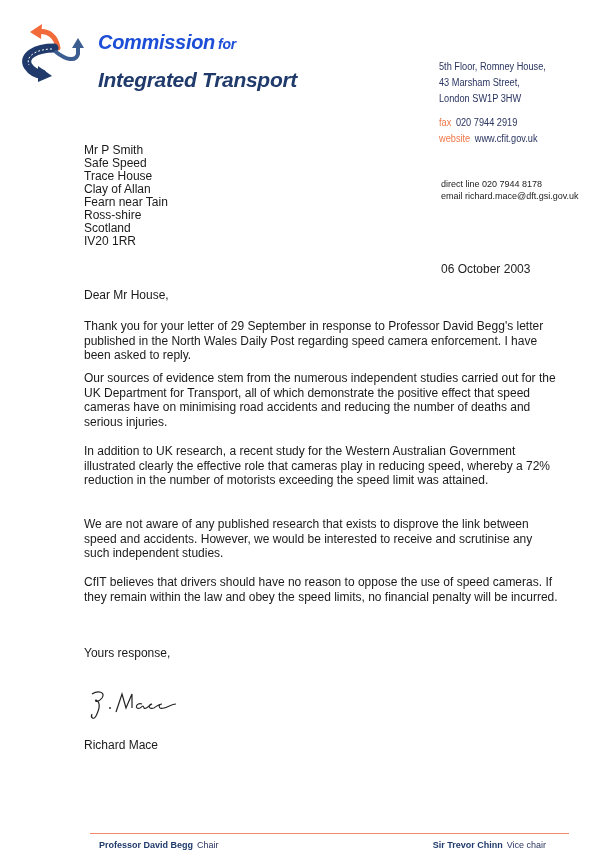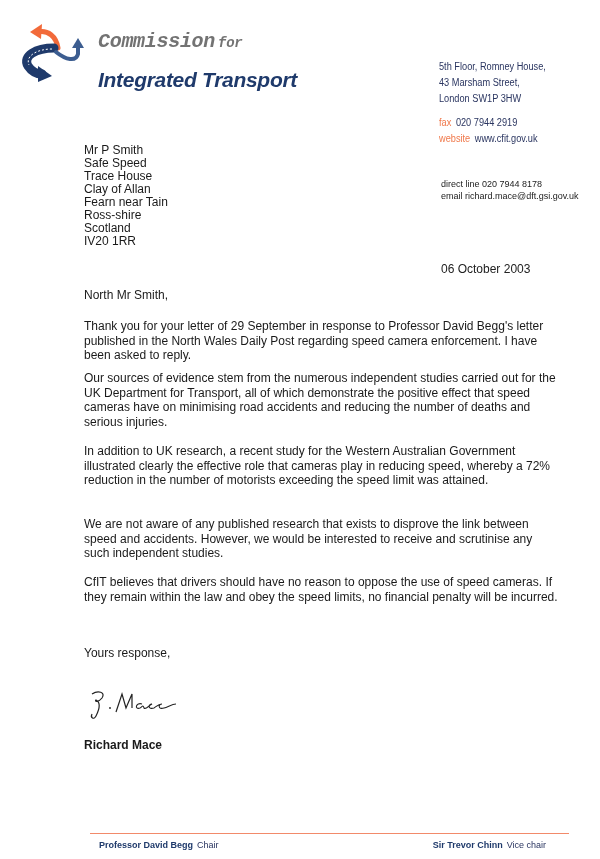--- a/index.html
+++ b/index.html
@@ -33,24 +33,23 @@
       position: absolute;
       left: 80px;
       top: 14px;
       font-family: "Liberation Sans", "DejaVu Sans", sans-serif;
       font-weight: bold;
       font-style: italic;
       letter-spacing: -0.3px;
       line-height: 1;
     }
     .logo-line1 {
-      color: #737373;
+      color: #1d4ed8;
       font-size: 20px;
       white-space: nowrap;
-      font-family: Liberation Mono, monospace;
     }
     .logo-line1 .for {
       font-size: 14px;
       margin-left: 3px;
     }
     .logo-line2 {
       color: #1f3a6b;
       font-size: 21px;
       margin-top: 17px;
       white-space: nowrap;
@@ -148,21 +147,21 @@
       top: 686px;
       width: 100px;
       height: 36px;
     }
 
     .signer-name {
       position: absolute;
       left: 84px;
       top: 738px;
       font-size: 12px;
-      font-weight: bold;
+      font-weight: normal;
       color: #1a1a1a;
     }
 
     .footer-rule {
       position: absolute;
       left: 90px;
       top: 833px;
       width: 479px;
       height: 1px;
       background: #f28a6a;
@@ -234,21 +233,21 @@
   <div>IV20 1RR</div>
 </div>
 
 <div class="sender-direct">
   <div>direct line 020 7944 8178</div>
   <div>email richard.mace@dft.gsi.gov.uk</div>
 </div>
 
 <div class="letter-date">06 October 2003</div>
 
-<div class="salutation">North Mr Smith,</div>
+<div class="salutation">Dear Mr House,</div>
 
 <p class="body-para" id="p1">Thank you for your letter of 29 September in response to Professor David Begg's letter published in the North Wales Daily Post regarding speed camera enforcement. I have been asked to reply.</p>
 <p class="body-para" id="p2">Our sources of evidence stem from the numerous independent studies carried out for the UK Department for Transport, all of which demonstrate the positive effect that speed cameras have on minimising road accidents and reducing the number of deaths and serious injuries.</p>
 <p class="body-para" id="p3">In addition to UK research, a recent study for the Western Australian Government illustrated clearly the effective role that cameras play in reducing speed, whereby a 72% reduction in the number of motorists exceeding the speed limit was attained.</p>
 <p class="body-para" id="p4">We are not aware of any published research that exists to disprove the link between speed and accidents.  However, we would be interested to receive and scrutinise any such independent studies.</p>
 <p class="body-para" id="p5">CfIT believes that drivers should have no reason to oppose the use of speed cameras. If they remain within the law and obey the speed limits, no financial penalty will be incurred.</p>
 
 <div class="closing">Yours response,</div>
 
 <svg class="signature" viewBox="0 0 100 36">

